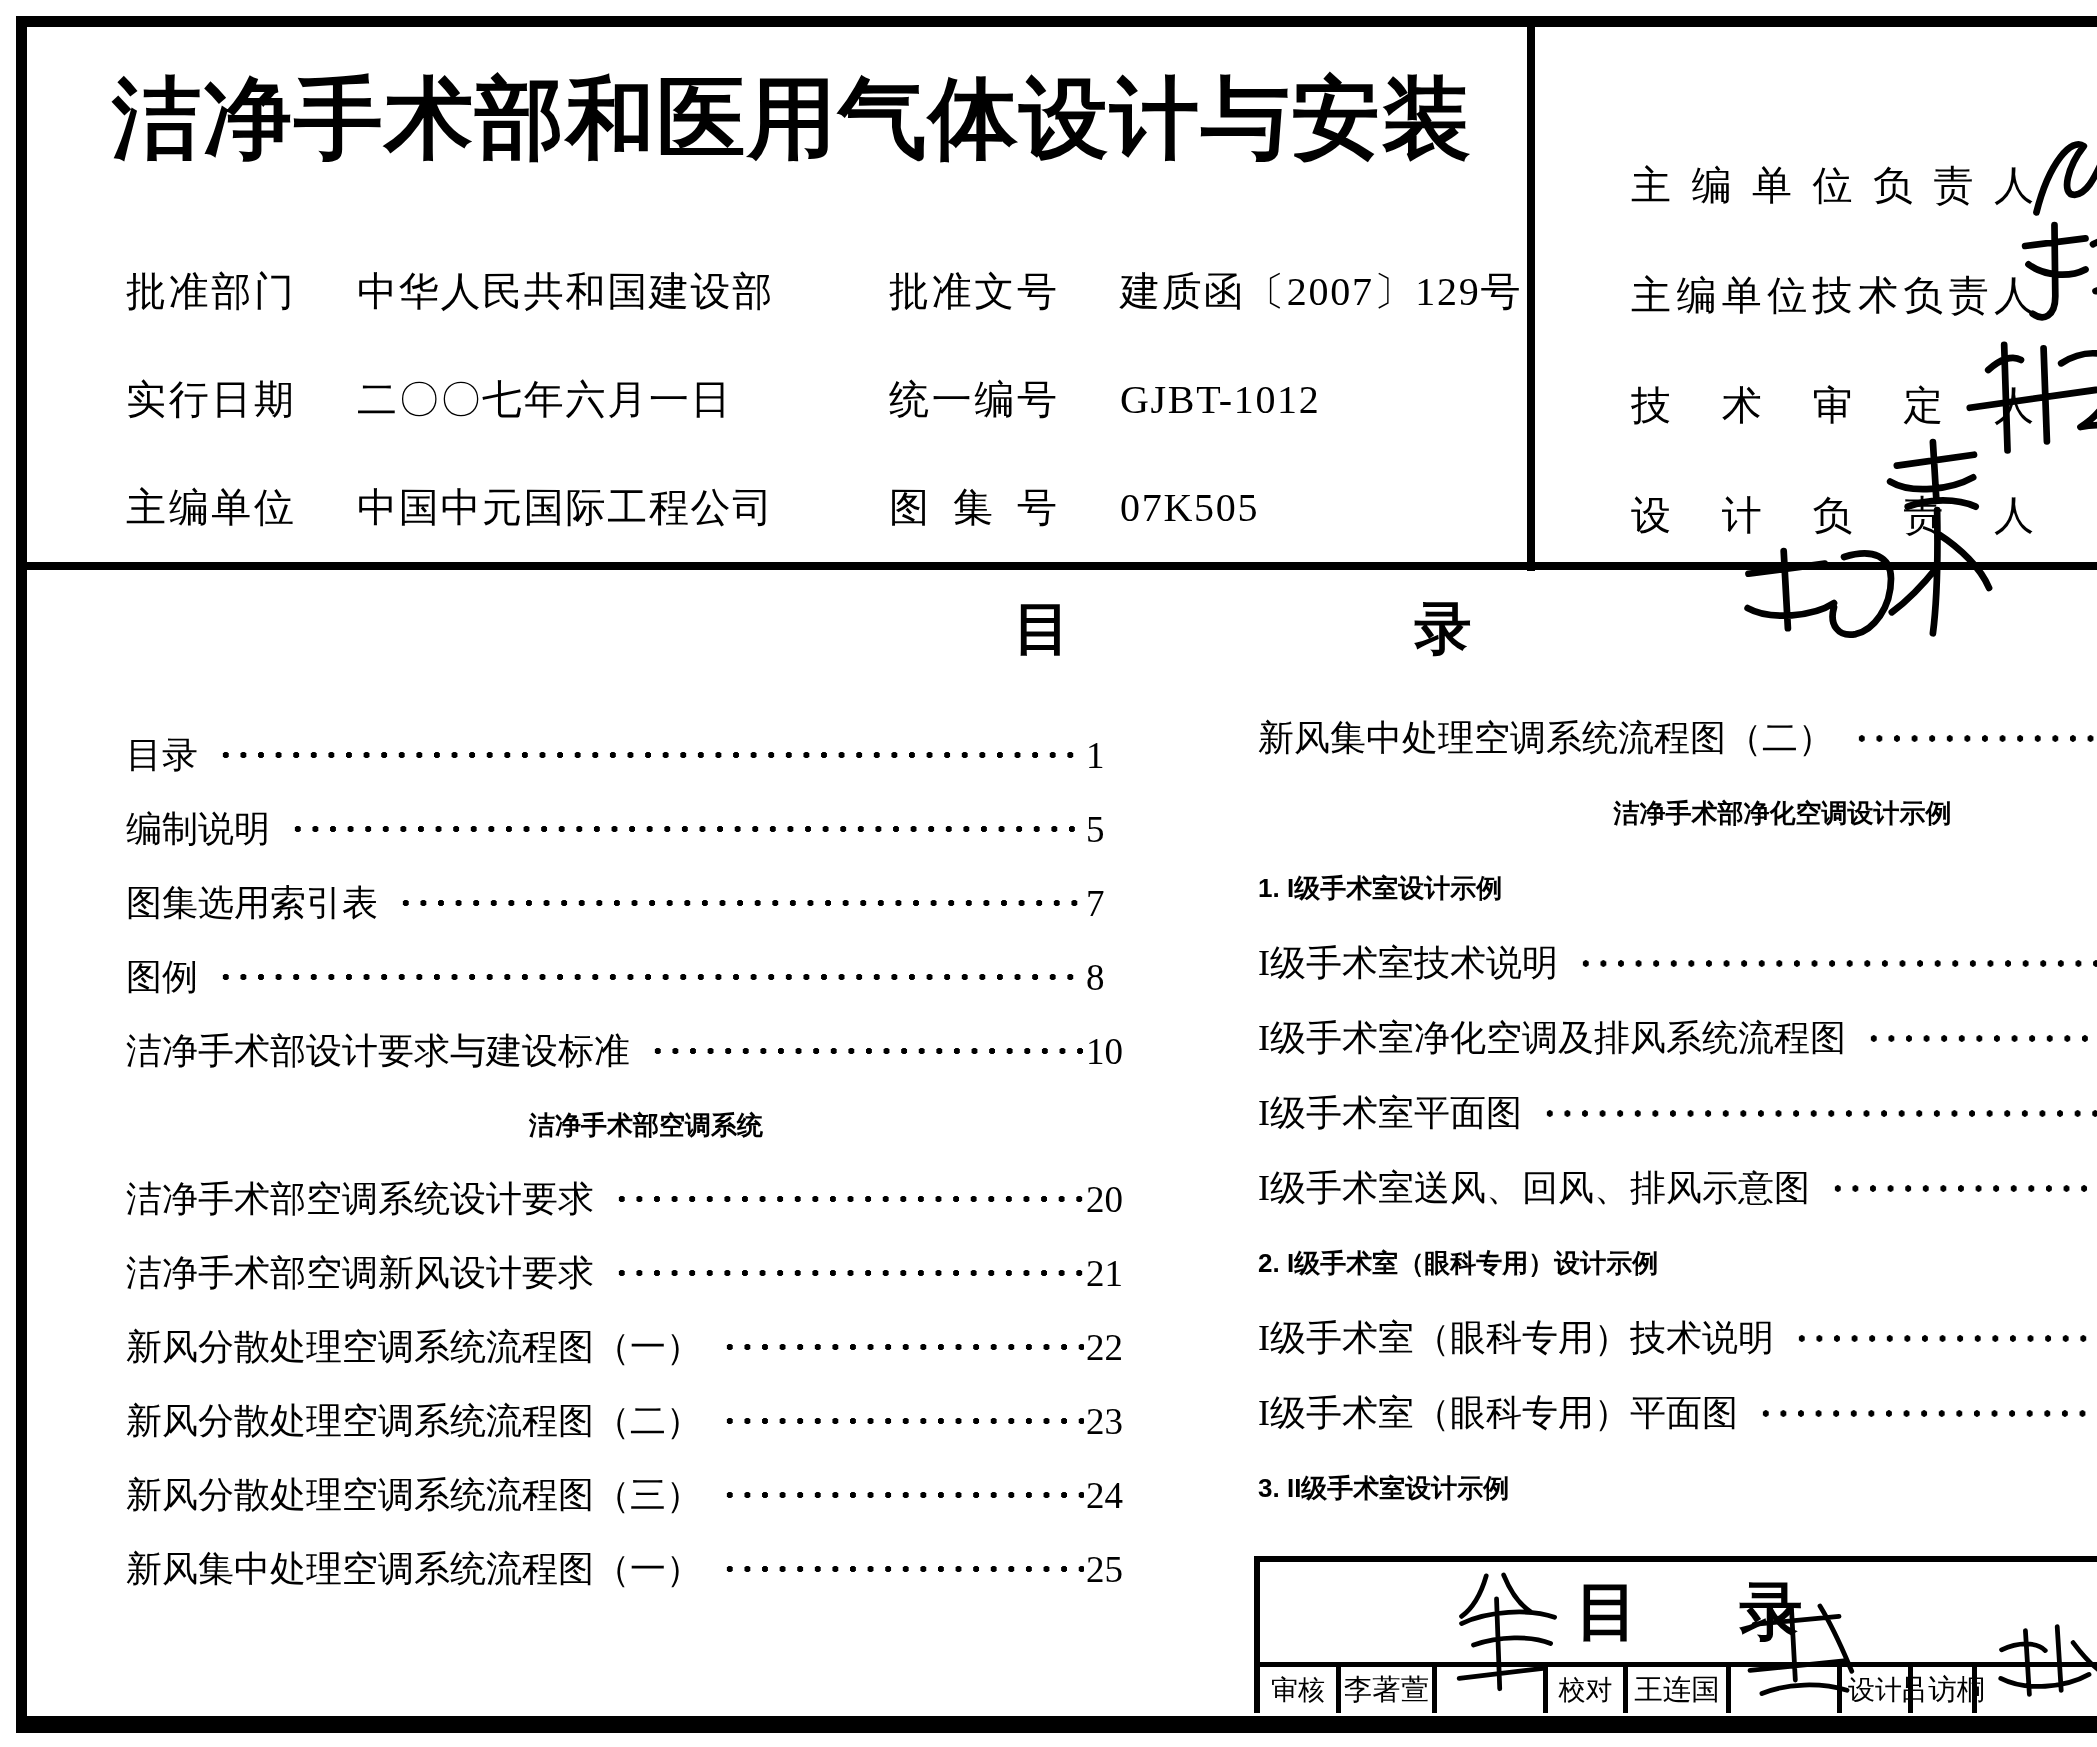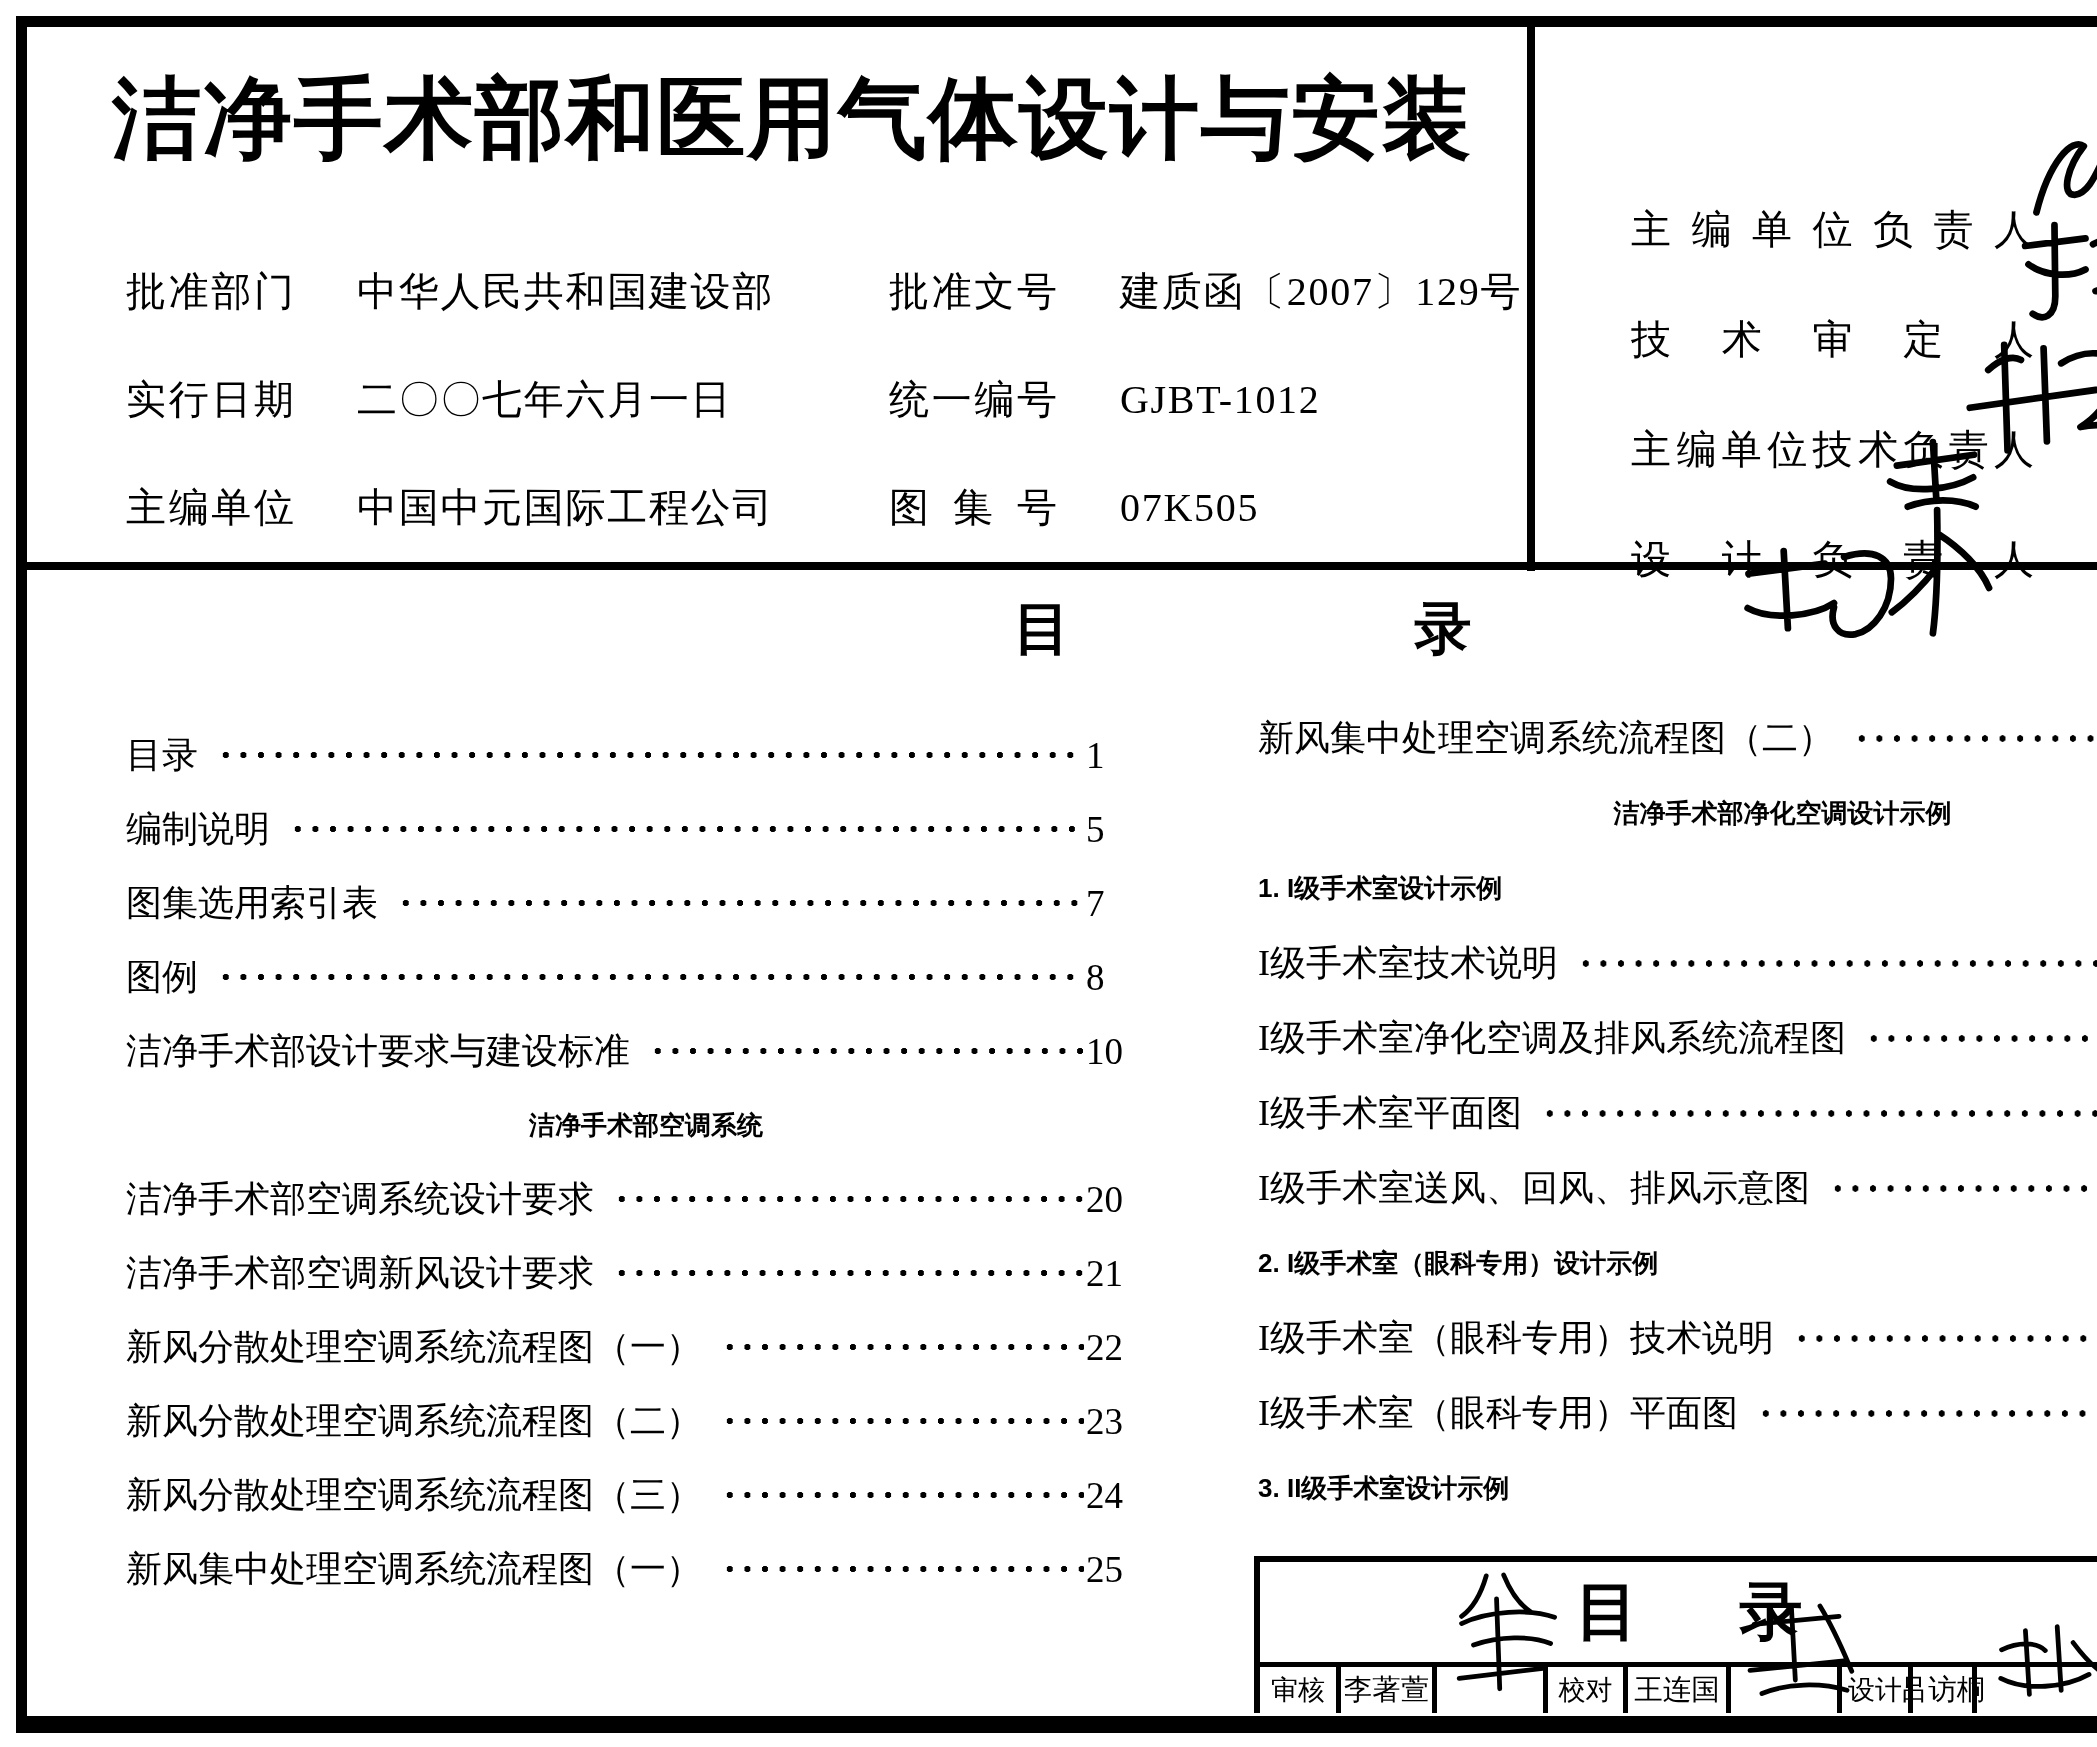--- a/index.html
+++ b/index.html
@@ -23,21 +23,21 @@
   .meta{position:absolute;display:flex;flex-direction:column;gap:53px;font-size:40px;}
   .meta-left{left:126px;top:264px;}
   .meta-right{left:889px;top:264px;}
   .meta-row{display:flex;align-items:baseline;white-space:nowrap;}
   .m-label{display:inline-block;width:168px;text-align-last:justify;}
   .m-value{margin-left:63px;letter-spacing:1.7px;}
 
   
   .sigbox{position:absolute;left:1535px;top:28px;width:922px;height:534px;}
   .sig-labels{position:absolute;left:96px;top:130px;display:flex;flex-direction:column;gap:55px;
-    font-size:40px;margin-top:44px;}
+    font-size:40px;}
   .sig-label{display:inline-block;width:403px;text-align-last:justify;white-space:nowrap;}
   .sig-svg{position:absolute;left:0;top:0;width:100%;height:100%;overflow:visible;}
   .scrawl{fill:none;stroke:var(--ink);stroke-width:16;stroke-linecap:round;stroke-linejoin:round;}
 
   
   .toc-heading{position:absolute;left:28px;top:591px;width:2429px;display:flex;
     justify-content:center;gap:344px;font-size:57px;font-weight:700;}
   .toc-col{position:absolute;display:flex;flex-direction:column;}
   .col-left{left:126px;top:718px;width:1040px;}
   .col-right{left:1258px;top:701px;width:1049px;}
@@ -104,22 +104,22 @@
     </div>
     <div class="meta-row">
       <span class="m-label">图集号</span>
       <span class="m-value">07K505</span>
     </div>
   </div>
 
   <div class="sigbox">
     <div class="sig-labels">
       <span class="sig-label">主编单位负责人</span>
+      <span class="sig-label">主编单位技术负责人</span>
       <span class="sig-label">技术审定人</span>
-      <span class="sig-label">主编单位技术负责人</span>
       <span class="sig-label">设计负责人</span>
     </div>
     <svg class="sig-svg" viewBox="0 0 2197 1274">
       <path class="scrawl" d="M1195 440 C1225 320 1280 260 1308 282 C1270 330 1252 398 1286 398 C1318 396 1338 346 1352 318 M1400 266 C1386 340 1392 414 1432 428 C1478 440 1514 388 1524 330 M1378 330 L1552 306 M1606 282 C1658 248 1748 246 1782 276 C1752 344 1664 400 1612 410 C1688 398 1790 416 1822 458 M1660 296 C1684 356 1702 416 1694 468"></path>
       <path class="scrawl" d="M1168 520 L1312 502 M1238 470 L1240 640 C1240 688 1212 700 1186 682 M1176 564 C1214 592 1274 596 1312 576 M1330 516 C1372 494 1416 502 1426 532 C1418 582 1370 616 1336 628 C1378 628 1428 648 1440 682"></path>
       <path class="scrawl" d="M1538 548 L1706 522 M1614 486 L1622 664 M1534 610 C1578 636 1668 628 1708 602 M1540 668 C1590 690 1680 682 1716 658 M1742 498 C1822 474 1884 486 1894 528 C1902 602 1872 662 1822 684 C1774 702 1744 678 1746 640 C1748 604 1788 586 1826 598 M1756 508 L1764 682"></path>
       <path class="scrawl" d="M1036 906 L1488 842 M1118 756 L1126 1008 M1212 764 L1220 986 M1080 816 C1108 790 1138 780 1158 792 M1254 800 C1304 768 1362 768 1384 800 C1392 860 1350 922 1300 952 C1360 940 1432 952 1462 984"></path>
       <path class="scrawl" d="M1548 796 L1740 768 M1642 740 L1648 908 M1560 848 C1616 878 1716 866 1760 834 M1576 906 C1630 886 1708 886 1752 906 C1742 956 1690 986 1640 986 C1692 986 1758 996 1788 1016"></path>
       <path class="scrawl" d="M862 1044 L1046 1018 M948 988 L956 1122 M846 1082 C896 1112 990 1102 1044 1072 M888 1142 C940 1122 1006 1122 1050 1142 M958 1150 C960 1250 960 1350 948 1444 M962 1208 C1012 1240 1062 1288 1082 1336 M958 1286 C920 1334 880 1372 850 1394"></path>
       <path class="scrawl" d="M1528 1062 C1570 1032 1634 1022 1658 1044 M1552 1106 C1596 1136 1678 1126 1712 1094 M1616 1030 L1628 1204 C1630 1262 1600 1282 1568 1262 M1718 1044 C1758 1108 1802 1184 1846 1224 M1842 1040 C1800 1124 1748 1204 1698 1256"></path>

